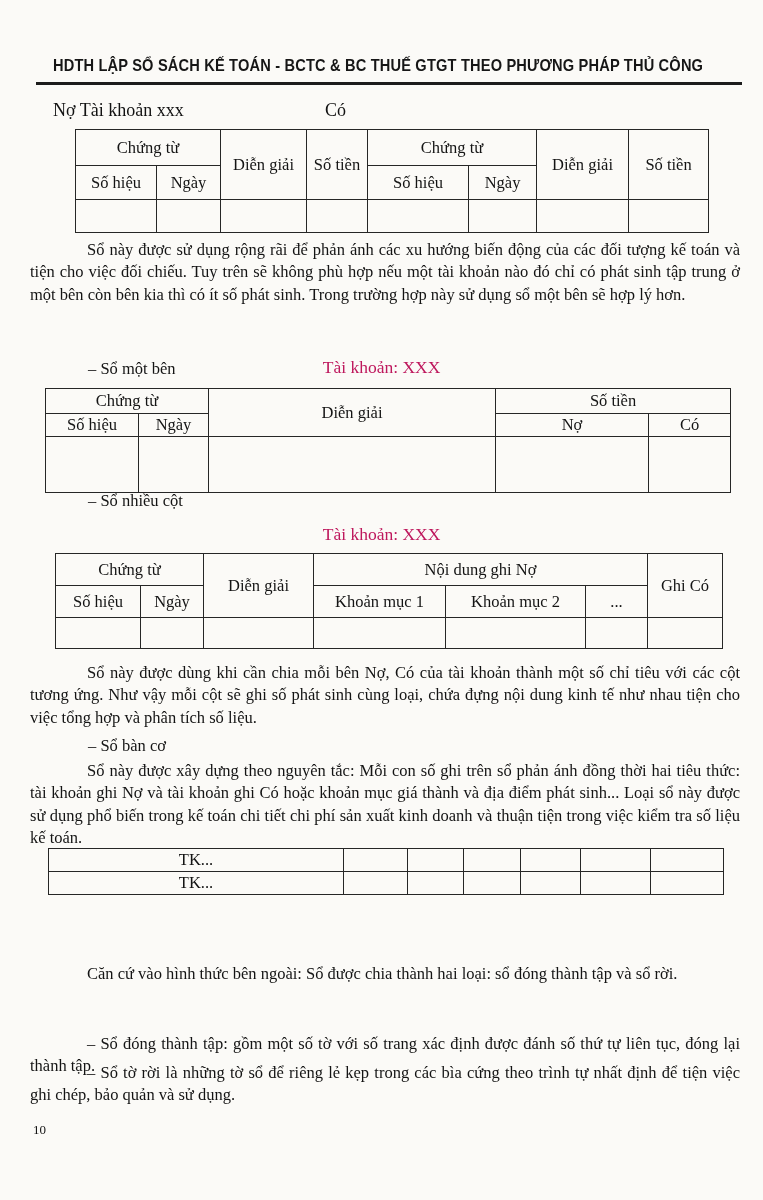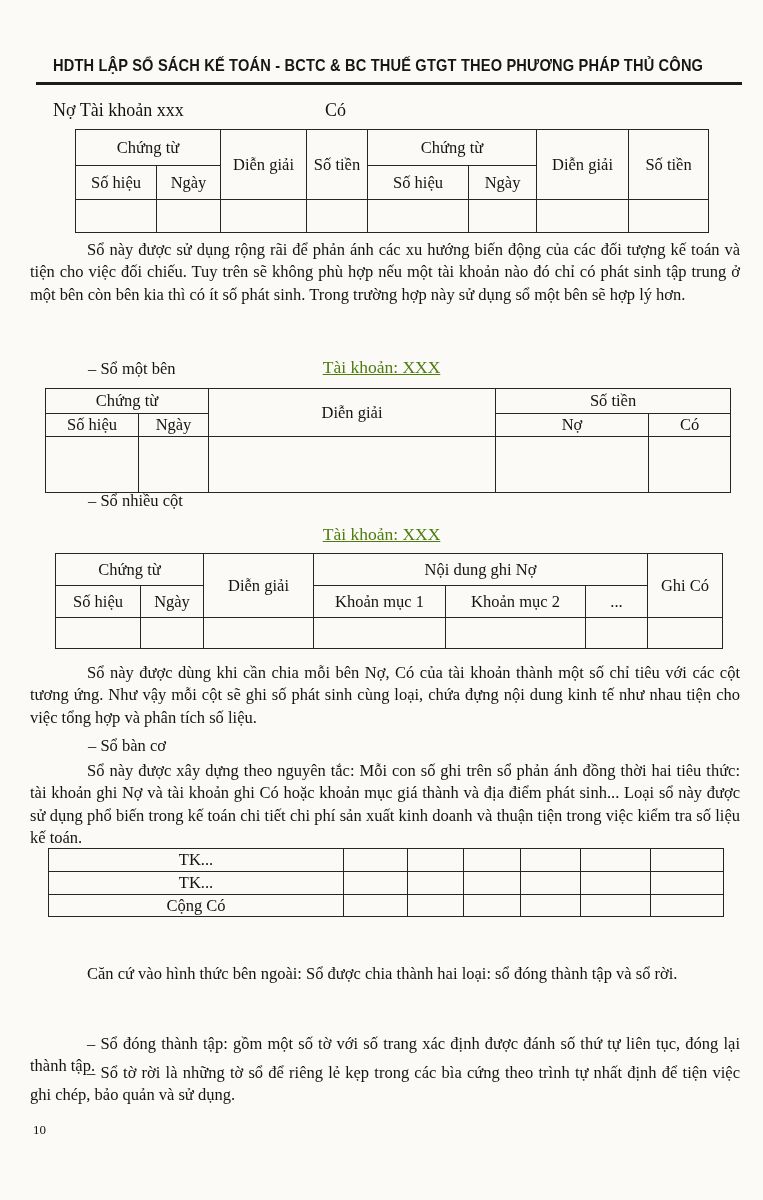--- a/index.html
+++ b/index.html
@@ -22,21 +22,21 @@
   
   .tline{top:100px;left:0;width:763px;height:24px;font-size:18px;margin-left:20px;}
   .tline .debit{position:absolute;left:33px;top:0;}
   .tline .credit{position:absolute;left:305px;top:0;}
   
   .para{
     left:30px;width:710px;font-size:16.5px;line-height:22.4px;
     text-align:justify;text-indent:57px;color:#141414;
   }
   .bullet{font-size:16.5px;line-height:21px;color:#141414;}
-  .acct-title{left:0;width:763px;text-align:center;font-size:17.5px;color:#4d7c0f;text-decoration:underline;}
+  .acct-title{left:0;width:763px;text-align:center;font-size:17.5px;color:#be185d;}
   
   table.tbl{
     border-collapse:collapse;position:absolute;table-layout:fixed;
     font-size:16.5px;color:#141414;
   }
   table.tbl th, table.tbl td{
     border:1.6px solid #262626;padding:0 2px;text-align:center;
     vertical-align:middle;font-weight:normal;overflow:hidden;
   }
   td.cell-left, th.cell-left{text-align:left;padding-left:5px;}
@@ -208,29 +208,20 @@
   </tr>
   <tr style="height:23px">
     <td class="cell-left">TK...</td>
     <td></td>
         <td></td>
     <td></td>
         <td></td>
     <td></td>
         <td></td>
   </tr>
-  <tr style="height:22px">
-    <td class="cell-left">Cộng Có</td>
-    <td></td>
-        <td></td>
-    <td></td>
-        <td></td>
-    <td></td>
-        <td></td>
-  </tr>
 </tbody>
   </table>
 
 <div class="abs para" style="top:963px;">Căn cứ vào hình thức bên ngoài: Sổ được chia thành hai loại: sổ đóng thành tập và sổ rời.</div>
 <div class="abs para" style="top:1012px;margin-top:21px;">– Sổ đóng thành tập: gồm một số tờ với số trang xác định được đánh số thứ tự liên tục, đóng lại thành tập.</div>
 <div class="abs para" style="top:1062px;">– Sổ tờ rời là những tờ sổ để riêng lẻ kẹp trong các bìa cứng theo trình tự nhất định để tiện việc ghi chép, bảo quản và sử dụng.</div>
 
 <div class="abs pageno">10</div>
 
 </body></html>

